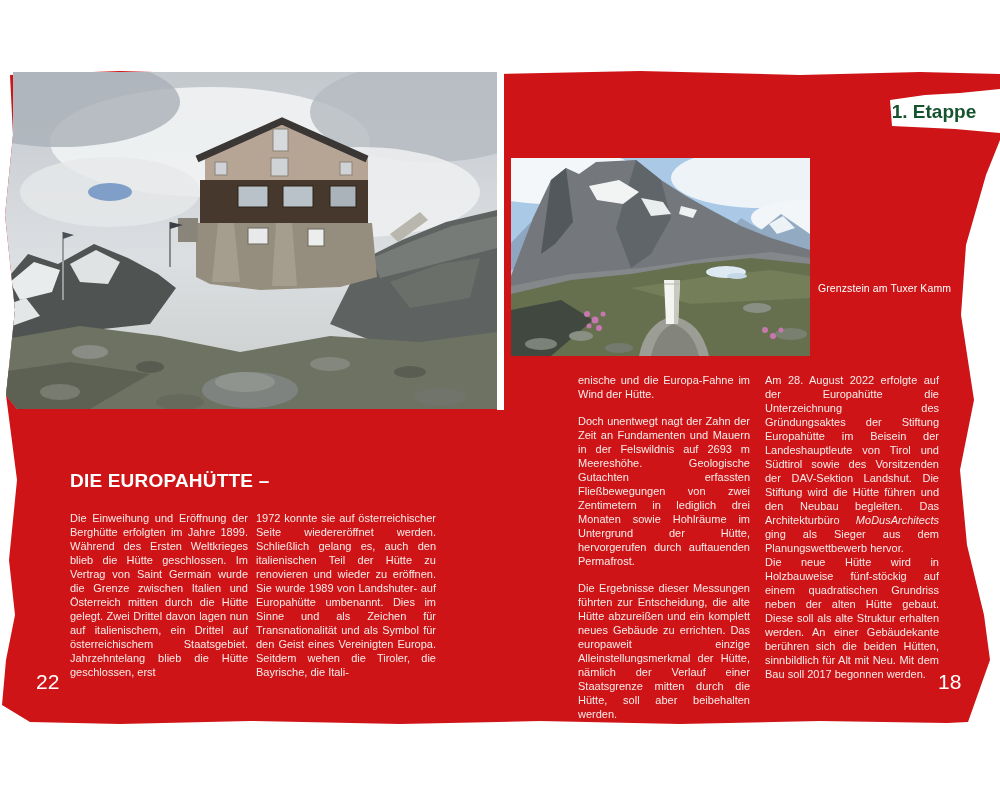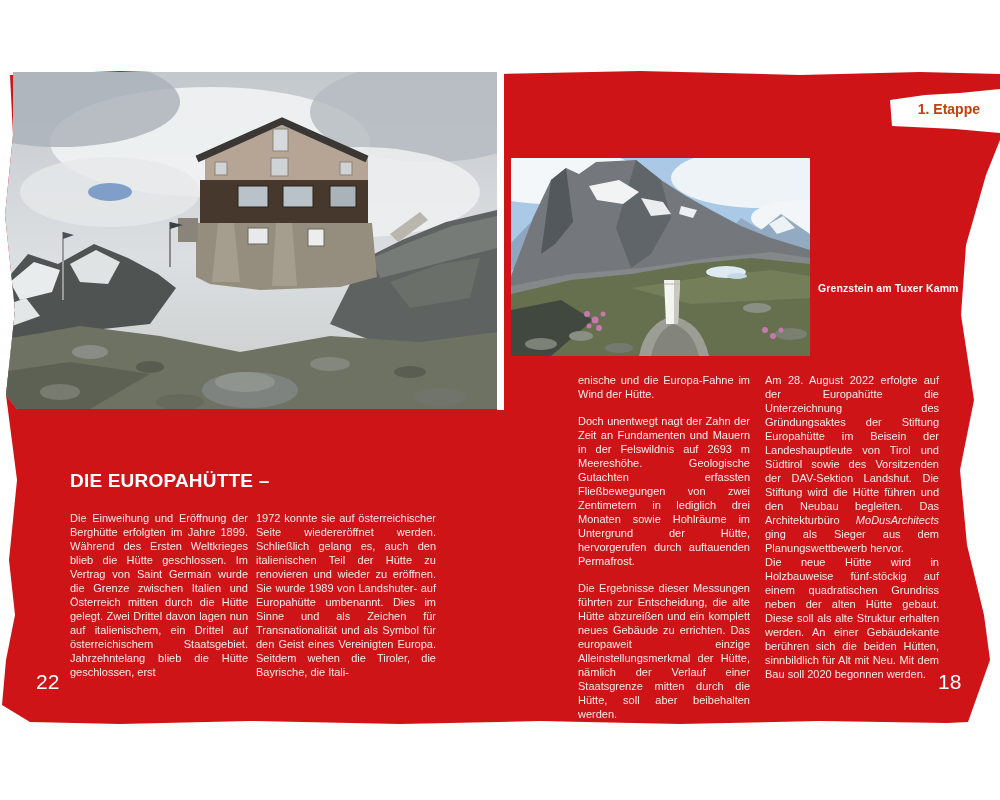--- a/index.html
+++ b/index.html
@@ -1,27 +1,27 @@
 <!DOCTYPE html>
 <html><head>
 <meta charset="utf-8">
 <style>
   html,body{margin:0;padding:0;background:#ffffff;}
   .stage{position:relative;width:1000px;height:800px;background:#ffffff;overflow:hidden;
          font-family:"Liberation Sans",sans-serif;}
   .abs{position:absolute;}
   svg{display:block;}
   .photo{overflow:hidden;}
-  .caption{font-size:10.5px;font-weight:bold;color:#ffffff;letter-spacing:.1px;}
+  .caption{font-size:10.5px;font-weight:normal;color:#ffffff;letter-spacing:.1px;}
   .heading{font-size:19px;font-weight:bold;color:#ffffff;line-height:24px;letter-spacing:.2px;margin:0;}
   .bodycol{font-size:11px;line-height:14px;color:#f7ebe9;text-align:justify;}
   .bodycol p{margin:0 0 13px 0;}
   .bodycol p.nogap{margin:0;}
   .pagenum{font-size:21px;color:#ffffff;}
-  .tabtext{font-size:14px;font-weight:bold;color:#c2410c;text-align:right;}
+  .tabtext{font-size:19px;font-weight:bold;color:#14532d;text-align:center;}
   .it{font-style:italic;margin-top:40px;}
 </style>
 </head>
 <body>
 
 <div class="stage">
 
   <svg class="abs" style="left:0;top:0;" width="1000" height="800" viewBox="0 0 1000 800">
     <path fill="#ce1417" d="
       M 10,75 L 120,71 L 260,75 L 420,72 L 497,74 L 640,71 L 800,75 L 920,72 L 1000,74
@@ -176,19 +176,19 @@
 
   <div class="abs caption" style="left:818px;top:282px;width:170px;">Grenzstein am Tuxer Kamm</div>
 
   <div class="abs bodycol" style="left:578px;top:373px;width:172px;">
     <p>enische und die Europa-Fahne im Wind der Hütte.</p>
     <p>Doch unentwegt nagt der Zahn der Zeit an Fundamenten und Mauern in der Felswildnis auf 2693 m Meereshöhe. Geologische Gutachten erfassten Fließbewegungen von zwei Zentimetern in lediglich drei Monaten sowie Hohlräume im Untergrund der Hütte, hervorgerufen durch auftauenden Permafrost.</p>
     <p>Die Ergebnisse dieser Messungen führten zur Entscheidung, die alte Hütte abzureißen und ein komplett neues Gebäude zu errichten. Das europaweit einzige Alleinstellungsmerkmal der Hütte, nämlich der Verlauf einer Staatsgrenze mitten durch die Hütte, soll aber beibehalten werden.</p>
   </div>
   <div class="abs bodycol" style="left:765px;top:373px;width:174px;">
     <p class="nogap"><span>Am 28. August 2022 erfolgte auf der Europahütte die Unterzeichnung des Gründungsaktes der Stiftung Europahütte im Beisein der Landeshauptleute von Tirol und Südtirol sowie des Vorsitzenden der DAV-Sektion Landshut. Die Stiftung wird die Hütte führen und den Neubau begleiten. Das Architekturbüro </span><span class="it">MoDusArchitects</span><span> ging als Sieger aus dem Planungswettbewerb hervor.</span></p>
-    <p class="nogap">Die neue Hütte wird in Holzbauweise fünf-stöckig auf einem quadratischen Grundriss neben der alten Hütte gebaut. Diese soll als alte Struktur erhalten werden. An einer Gebäudekante berühren sich die beiden Hütten, sinnbildlich für Alt mit Neu. Mit dem Bau soll 2020 begonnen werden.</p>
+    <p class="nogap">Die neue Hütte wird in Holzbauweise fünf-stöckig auf einem quadratischen Grundriss neben der alten Hütte gebaut. Diese soll als alte Struktur erhalten werden. An einer Gebäudekante berühren sich die beiden Hütten, sinnbildlich für Alt mit Neu. Mit dem Bau soll 2017 begonnen werden.</p>
   </div>
 
   <div class="abs pagenum" style="left:36px;top:670px;">22</div>
   <div class="abs pagenum" style="left:938px;top:670px;">18</div>
 
 </div>
 
 </body></html>

